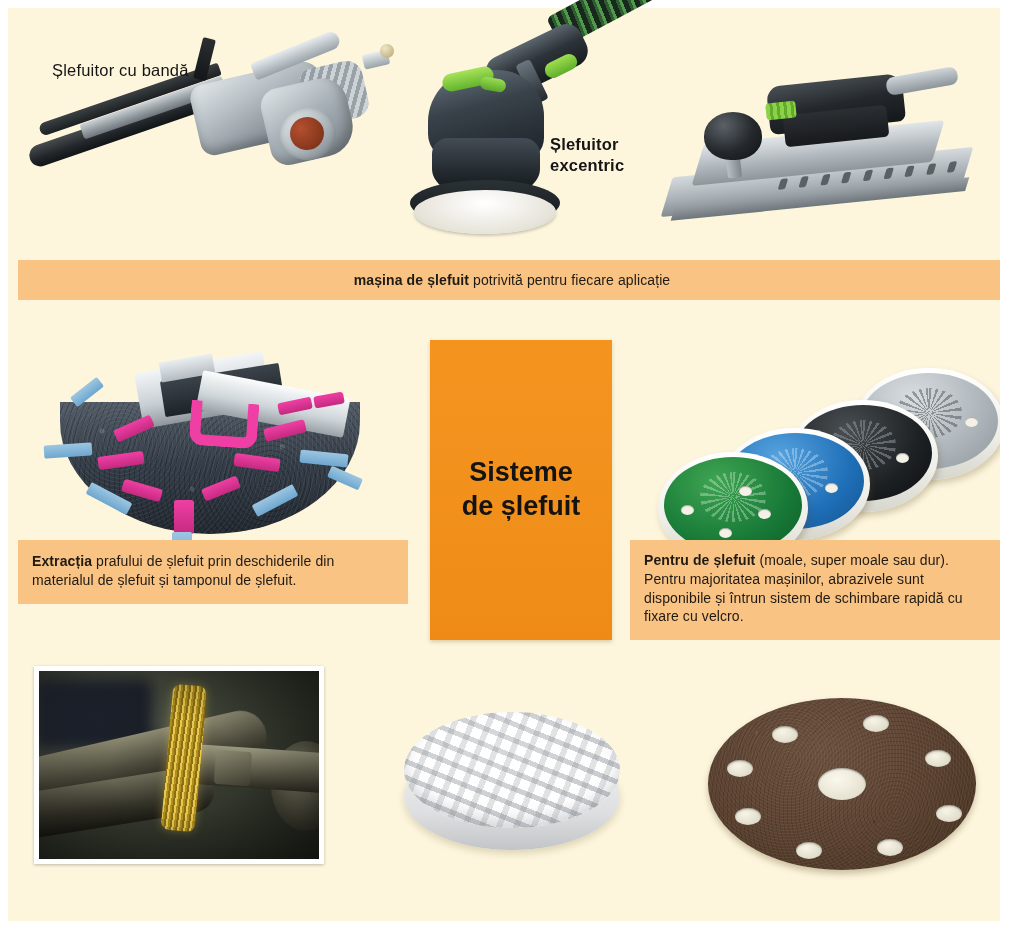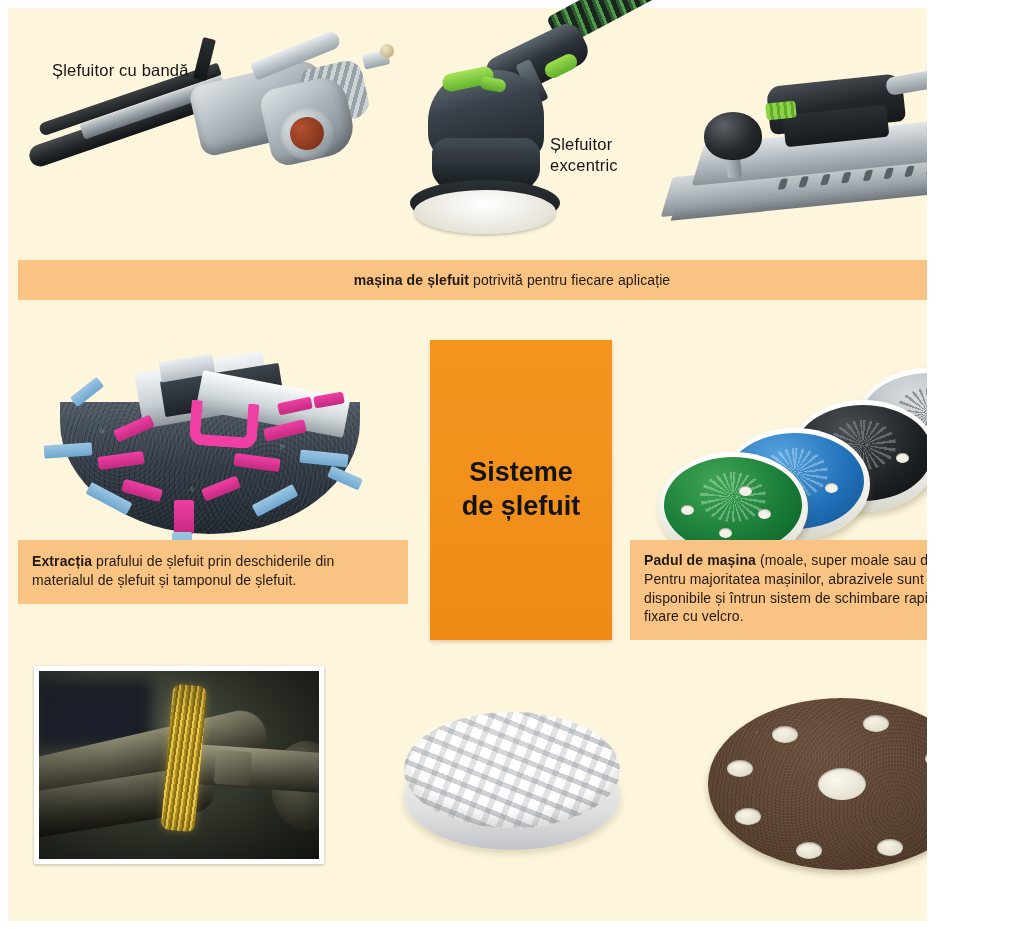--- a/index.html
+++ b/index.html
@@ -6,21 +6,21 @@
   html, body {
     margin: 0;
     padding: 0;
     background: #ffffff;
   }
   body {
     font-family: "Liberation Sans", sans-serif;
   }
   #page {
     position: relative;
-    width: 927px;
+    width: 1000px;
     height: 929px;
     background: #ffffff;
     overflow: hidden;
   }
   #canvas {
     position: absolute;
     left: 8px;
     top: 8px;
     width: 1008px;
     height: 913px;
@@ -621,21 +621,21 @@
         <div class="ro-ring"></div>
         <div class="ro-green-neck"></div>
         <div class="ro-body"></div>
         <div class="ro-green-top"></div>
         <div class="ro-green-top2"></div>
         <div class="ro-skirt"></div>
         <div class="ro-plate"></div>
         <div class="ro-pad"></div>
       </div>
 
-      <div class="tool-label" style="left:542px;top:126px;">Șlefuitor
+      <div class="tool-label" style="left:542px;top:126px;font-weight:bold;">Șlefuitor
 excentric</div>
 
       <div class="art" style="left:664px;top:58px;width:340px;height:180px;">
         <div class="fb-plate"></div>
         <div class="fb-plate-edge"></div>
         <div class="fb-dots">
           <i></i>
             <i></i>
             <i></i>
             <i></i>
@@ -731,21 +731,21 @@
           <div class="hole" style="left:54%;top:30%"></div>
         </div>
       </div>
     </div>
 
     <div class="caption-bar" style="left:10px;top:532px;width:390px;height:64px;padding:12px 14px;">
       <span class="b">Extracția</span><span> prafului de șlefuit prin deschiderile din materialul de șlefuit și tamponul de șlefuit.</span>
     </div>
 
     <div class="caption-bar" style="left:622px;top:532px;width:378px;height:100px;padding:11px 14px;">
-      <span class="b">Padul de mașina</span><span> (moale, super moale sau dur). Pentru majoritatea mașinilor, abrazivele sunt disponibile și întrun sistem de schimbare rapidă cu fixare cu velcro.</span>
+      <span class="b">Pentru de șlefuit</span><span> (moale, super moale sau dur). Pentru majoritatea mașinilor, abrazivele sunt disponibile și întrun sistem de schimbare rapidă cu fixare cu velcro.</span>
     </div>
 
     <div id="photo-brush" style="left:26px;top:658px;">
       <div class="inner">
         <div class="pb-blur-left"></div>
         <div class="pb-pipe"></div>
         <div class="pb-pipe2"></div>
         <div class="pb-wheel"></div>
         <div class="pb-shaft"></div>
         <div class="pb-nut"></div>

